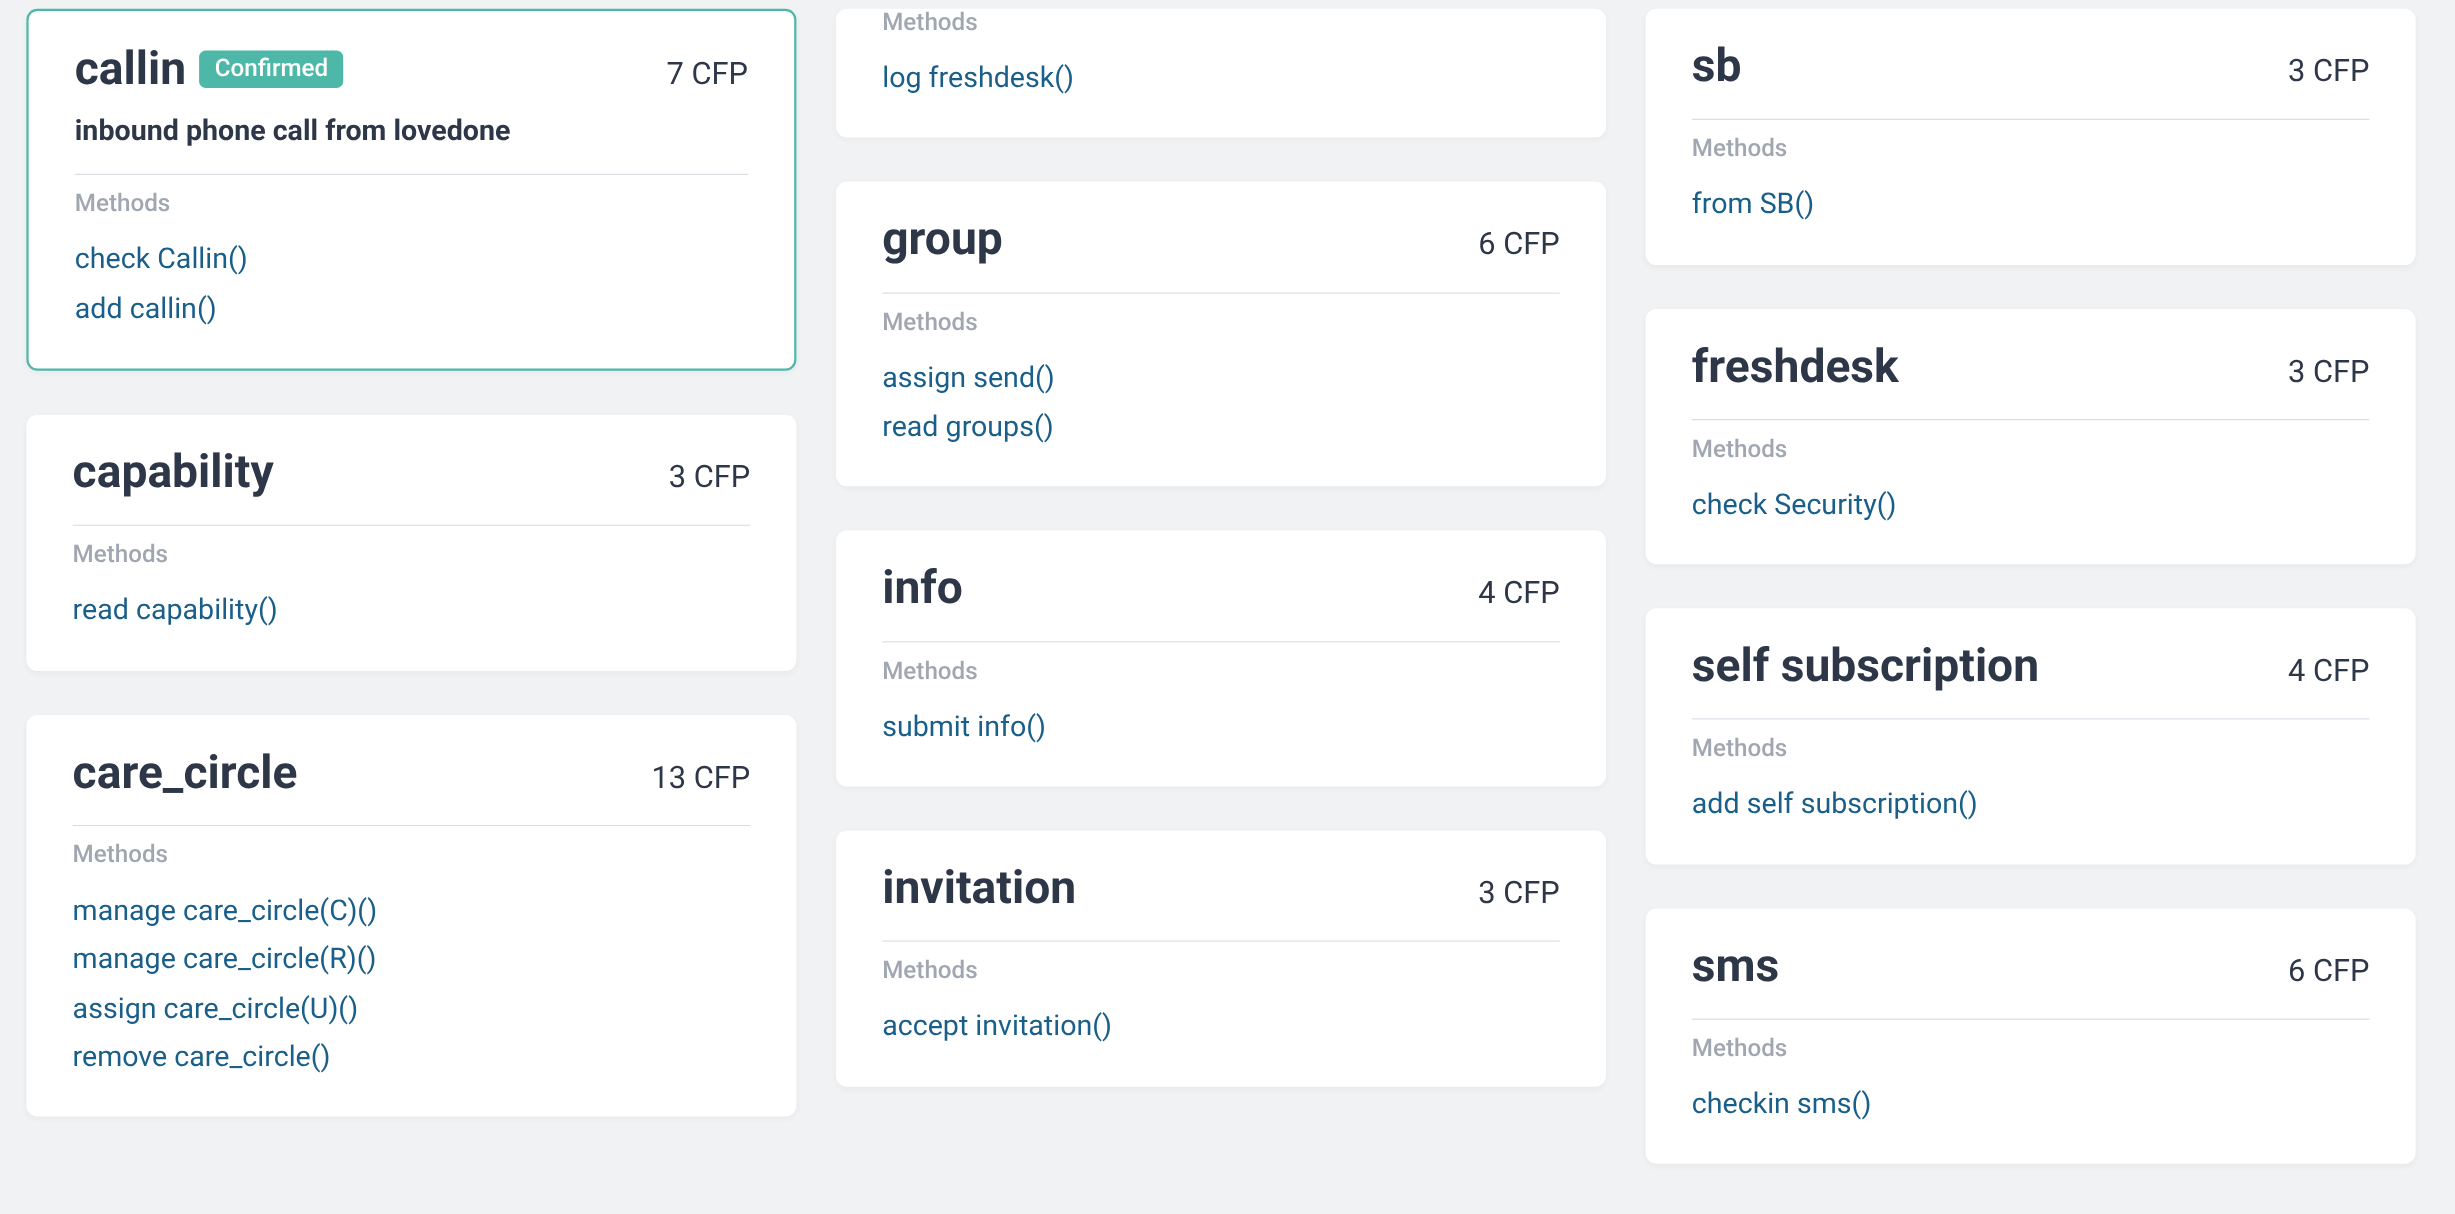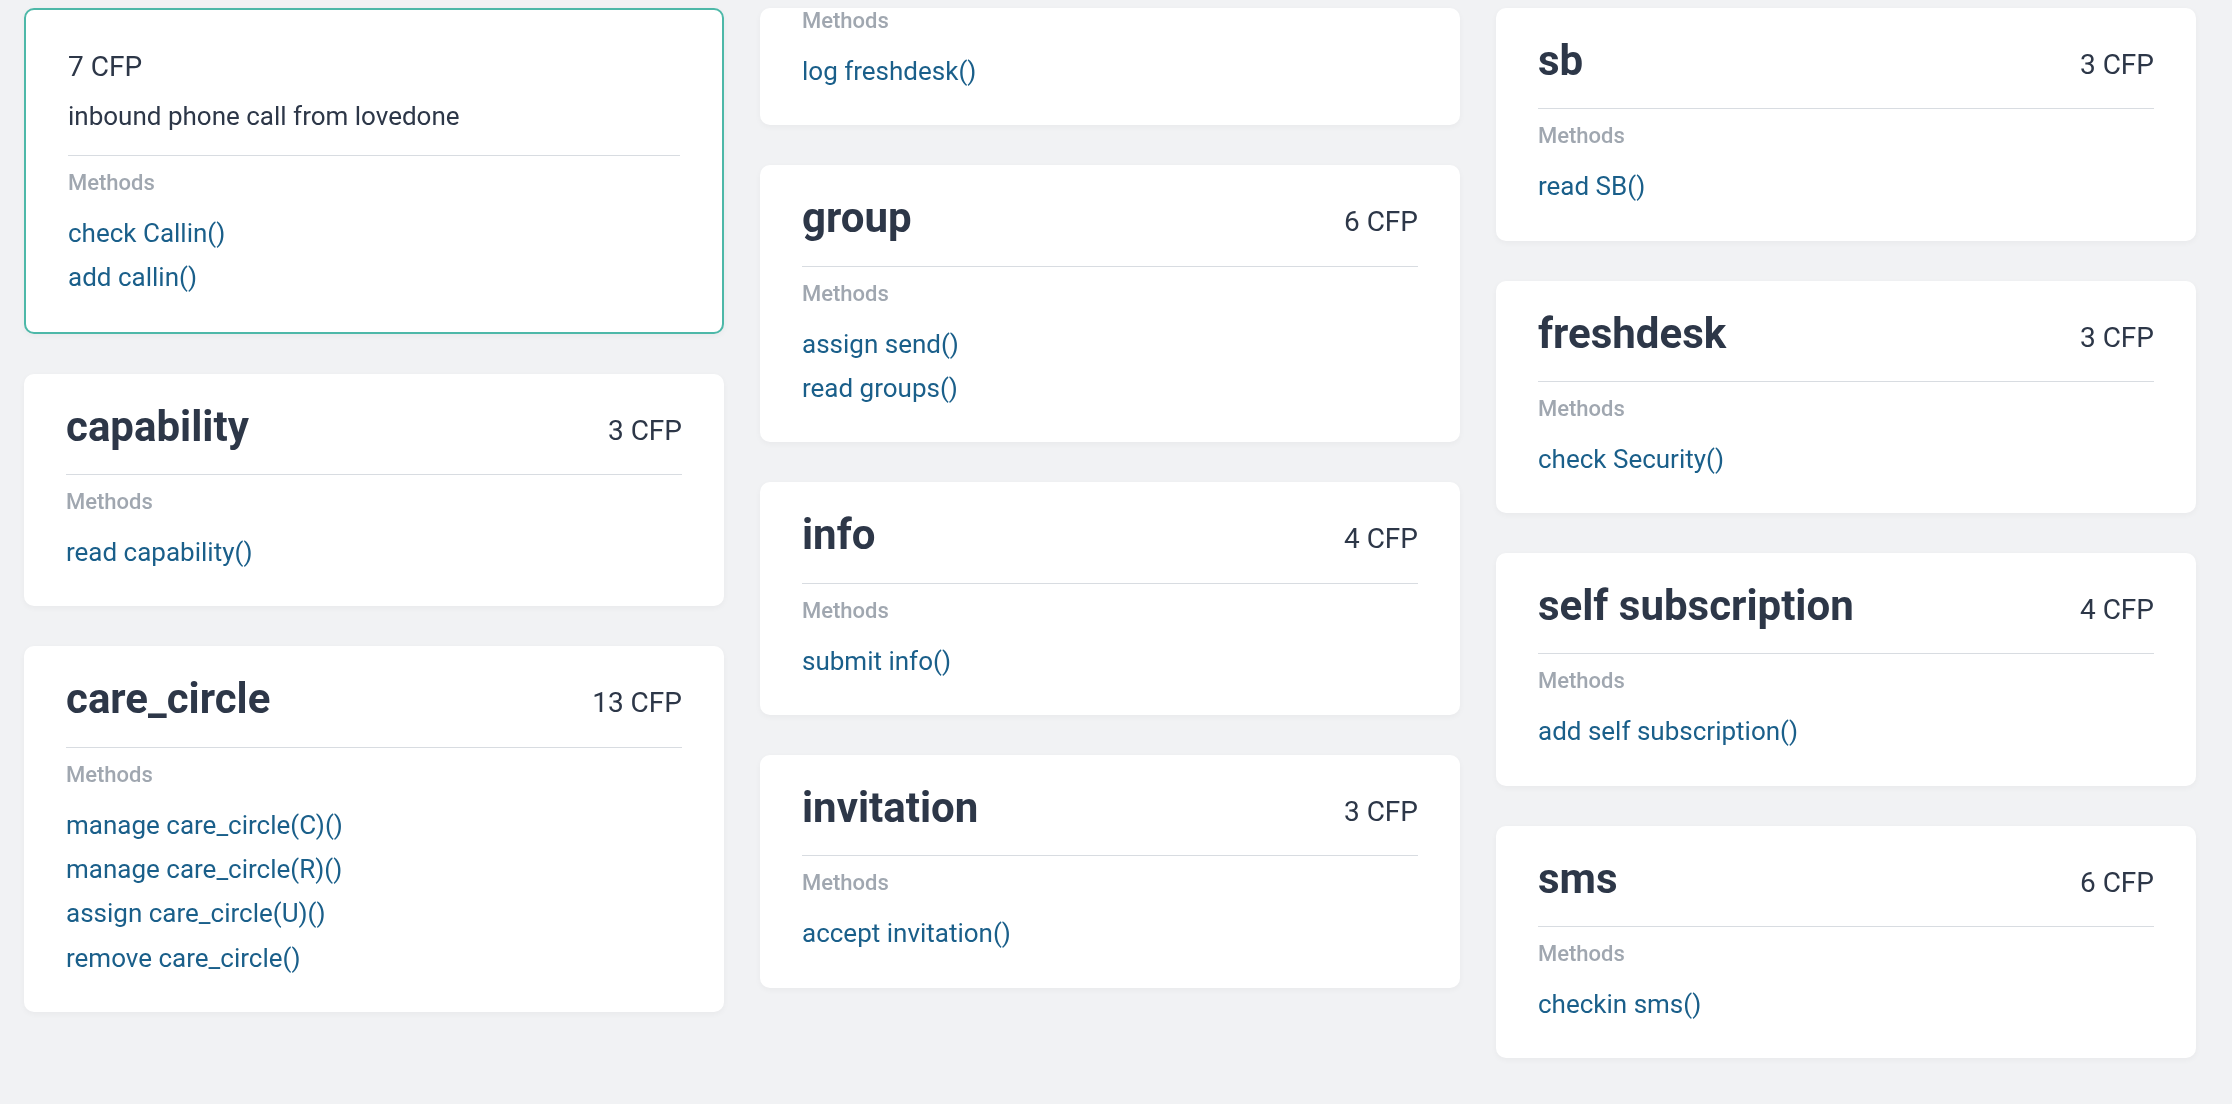--- a/index.html
+++ b/index.html
@@ -62,21 +62,21 @@
     color: #2d3748;
     font-weight: 400;
     white-space: nowrap;
     padding-top: 10px;
     text-align: center;
   }
   .desc {
     font-size: 26px;
     color: #2d3748;
     margin-top: 18px;
-    font-weight: 400;
+    font-weight: 700;
   }
   .divider {
     border: none;
     border-top: 1px solid #d8dce1;
     margin: 24px 0 14px 0;
   }
   .methods-label {
     font-size: 22px;
     color: #a0a7b0;
     font-weight: 500;
@@ -99,20 +99,24 @@
     padding-top: 0;
   }
 </style>
 </head>
 <body>
 
 <div class="grid" id="grid-root">
     <div class="col">
       <div class="card selected">
         <div class="card-header">
+          <div class="title-row">
+            <span class="card-title">callin</span>
+            <span class="badge">Confirmed</span>
+          </div>
           <span class="cfp">7 CFP</span>
         </div>
         <div class="desc">inbound phone call from lovedone</div>
         <hr class="divider">
         <div class="methods-label">Methods</div>
         <div class="methods-list">
           <a class="method-link">check Callin()</a>
           <a class="method-link">add callin()</a>
         </div>
       </div>
@@ -198,21 +202,21 @@
       <div class="card">
         <div class="card-header">
           <div class="title-row">
             <span class="card-title">sb</span>
           </div>
           <span class="cfp">3 CFP</span>
         </div>
         <hr class="divider">
         <div class="methods-label">Methods</div>
         <div class="methods-list">
-          <a class="method-link">read SB()</a>
+          <a class="method-link">from SB()</a>
         </div>
       </div>
       <div class="card">
         <div class="card-header">
           <div class="title-row">
             <span class="card-title">freshdesk</span>
           </div>
           <span class="cfp">3 CFP</span>
         </div>
         <hr class="divider">

